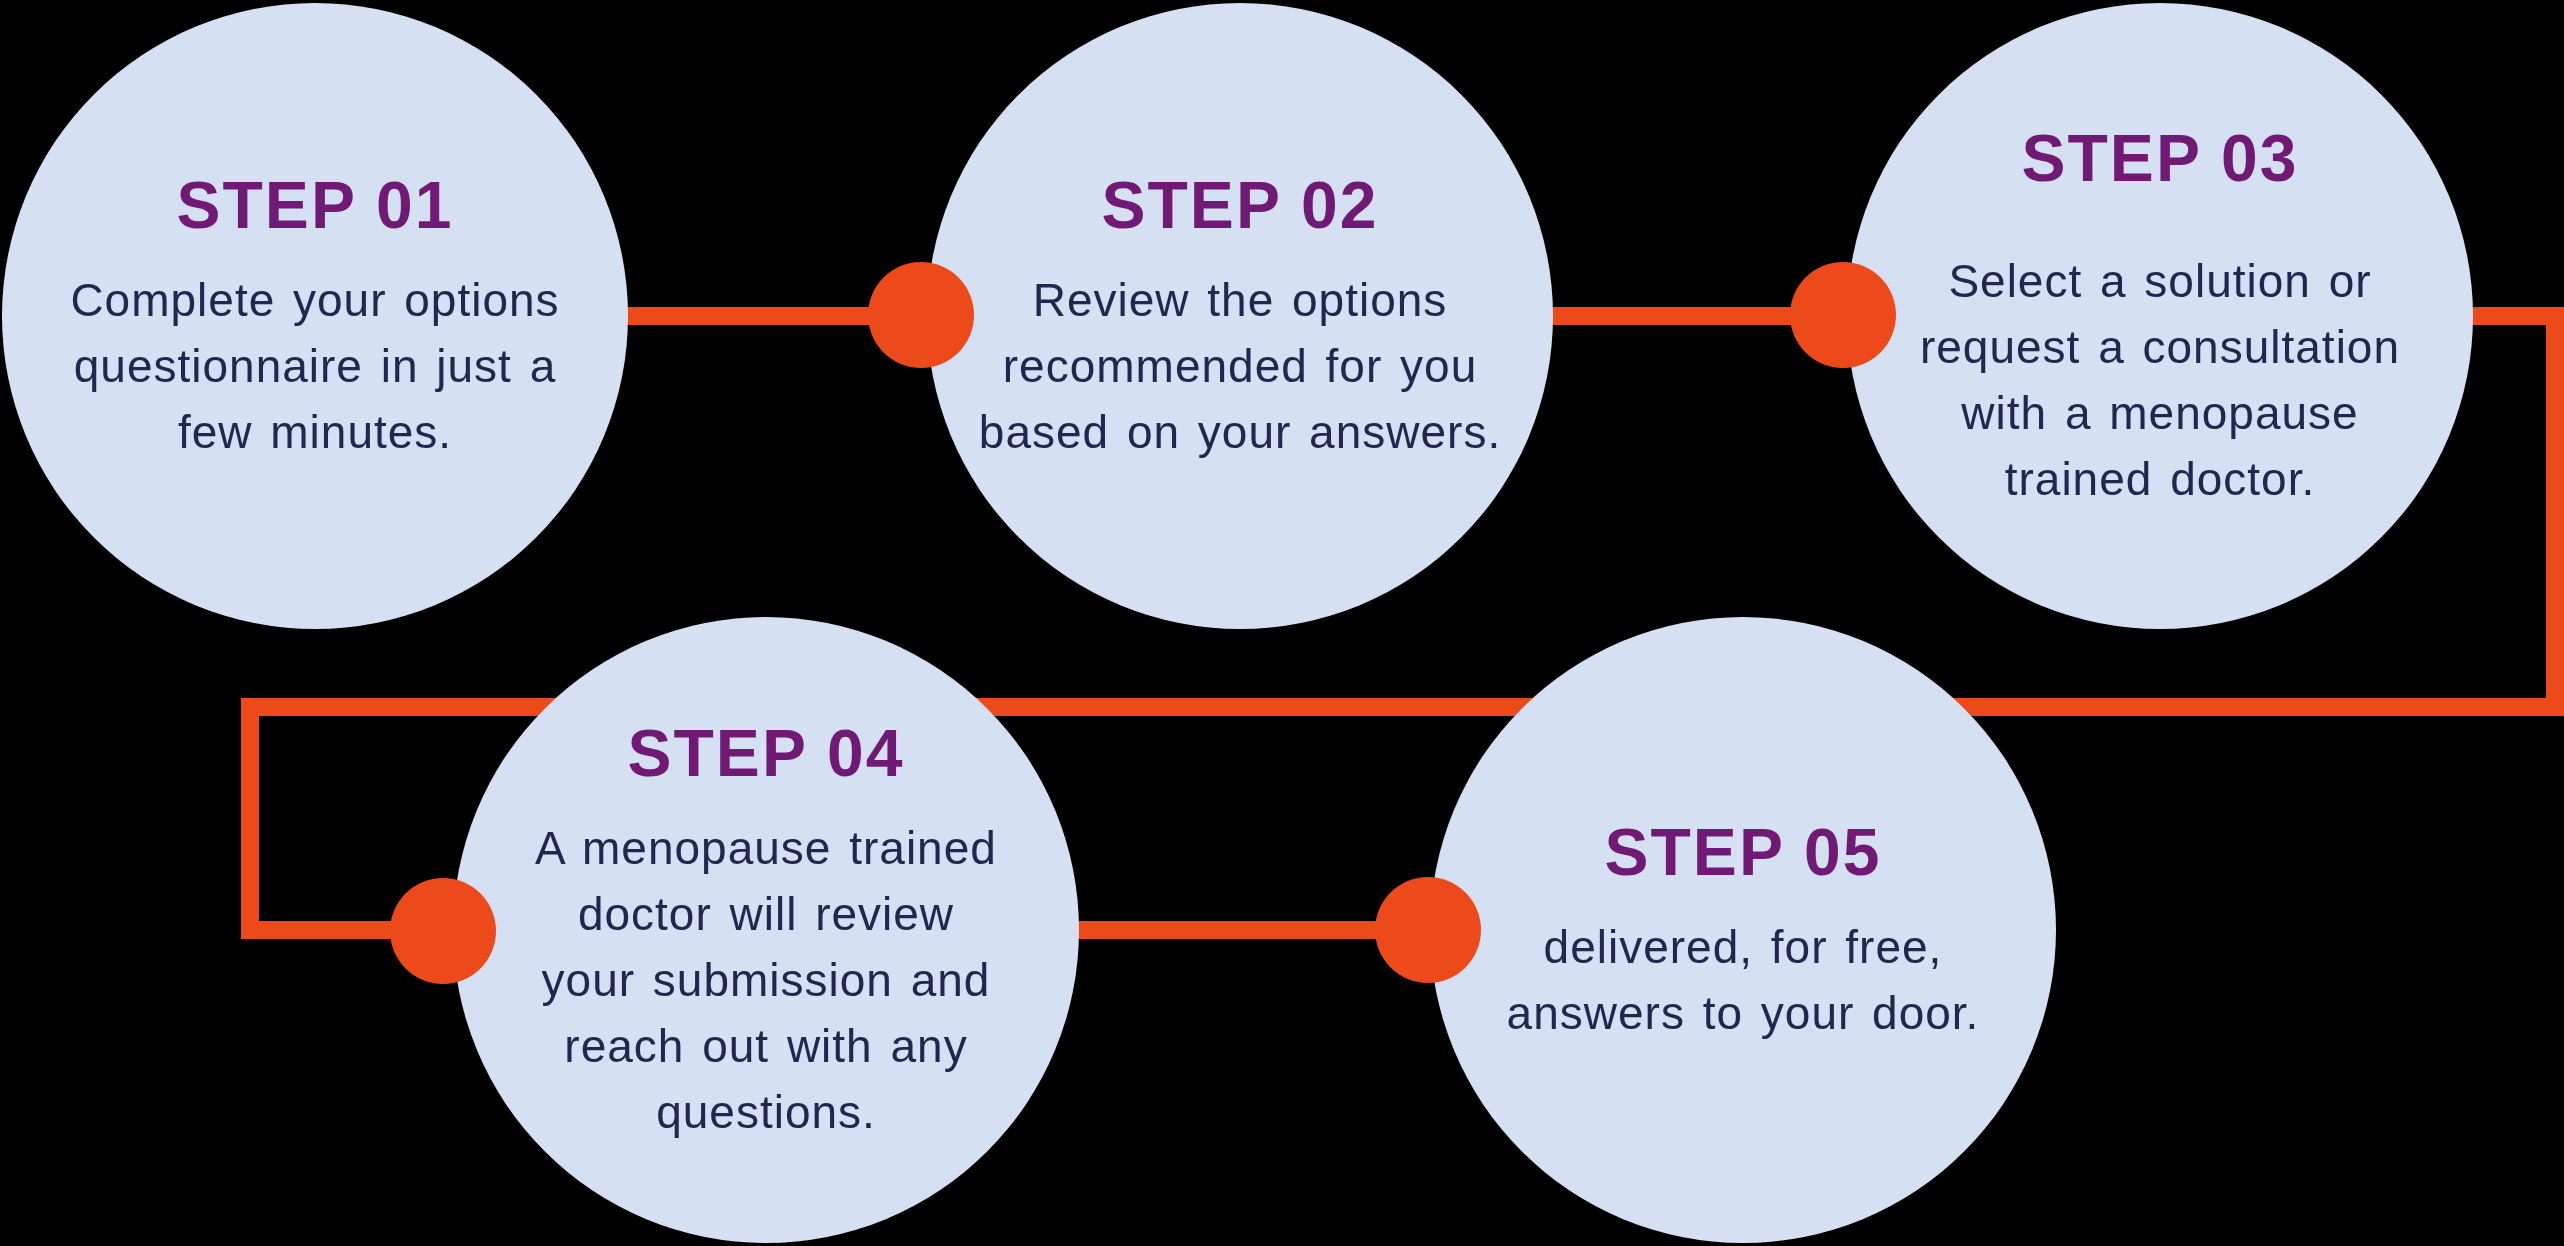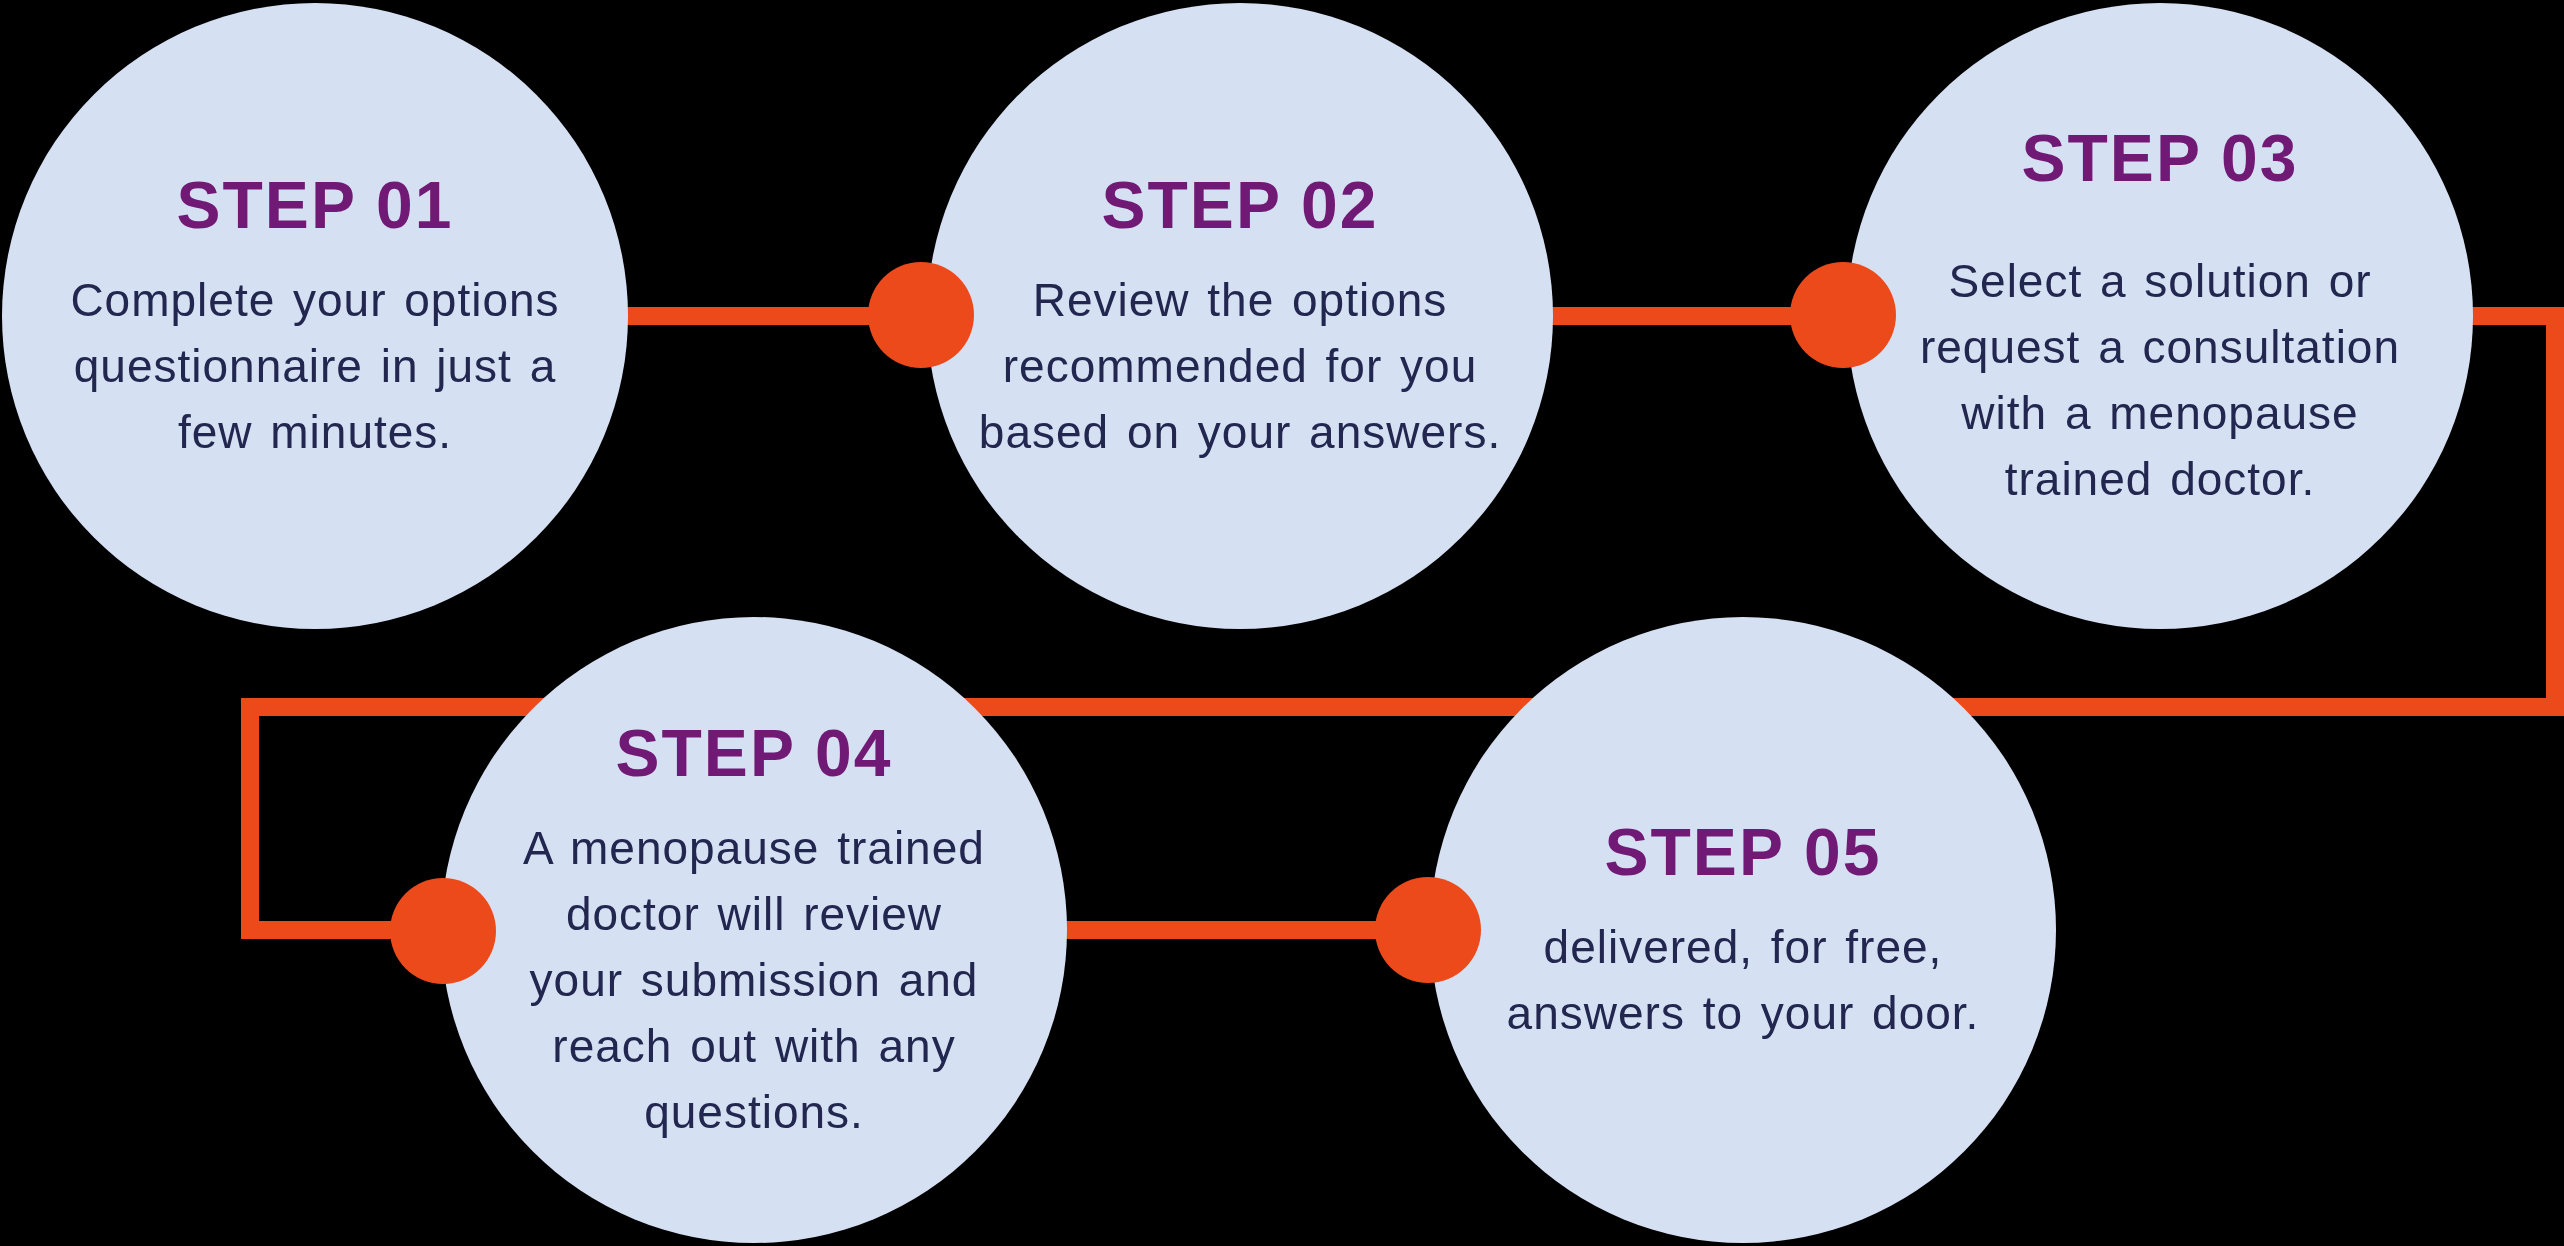--- a/index.html
+++ b/index.html
@@ -33,21 +33,21 @@
     display: flex;
     flex-direction: column;
     align-items: center;
     justify-content: center;
     text-align: center;
     padding: 0;
   }
   .c1 { left: 2px;    top: 3px; }
   .c2 { left: 927px;  top: 3px; }
   .c3 { left: 1847px; top: 3px; gap: 28px; }
-  .c4 { left: 441px;  top: 617px; }
+  .c4 { left: 453px;  top: 617px; }
   .c5 { left: 1430px; top: 617px; }
 
   .step-title {
     font-size: 66px;
     font-weight: bold;
     letter-spacing: 2px;
     color: #701a75;
     margin-bottom: 24px;
     white-space: nowrap;
   }

